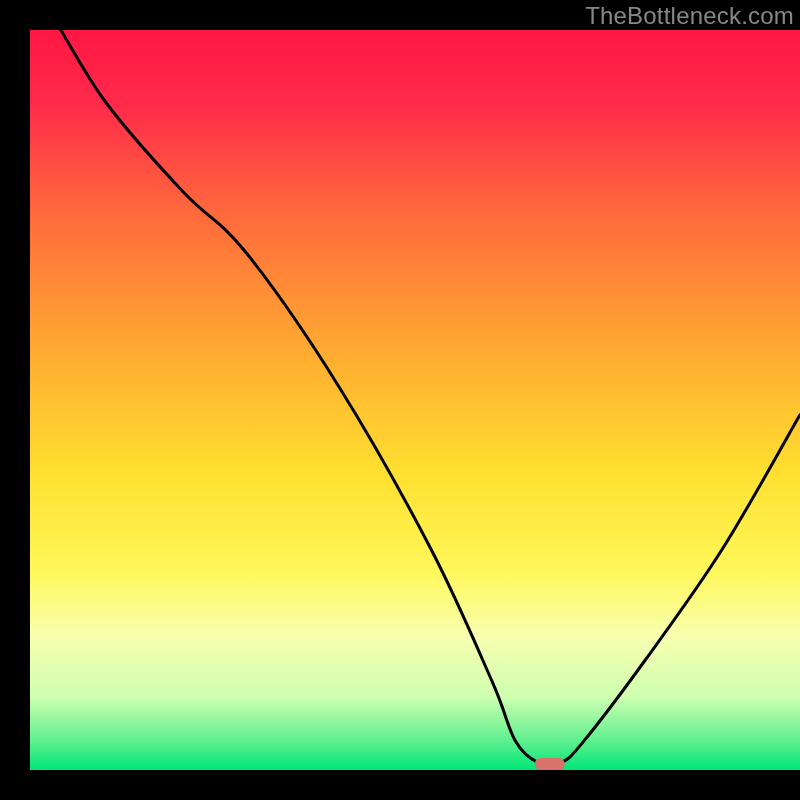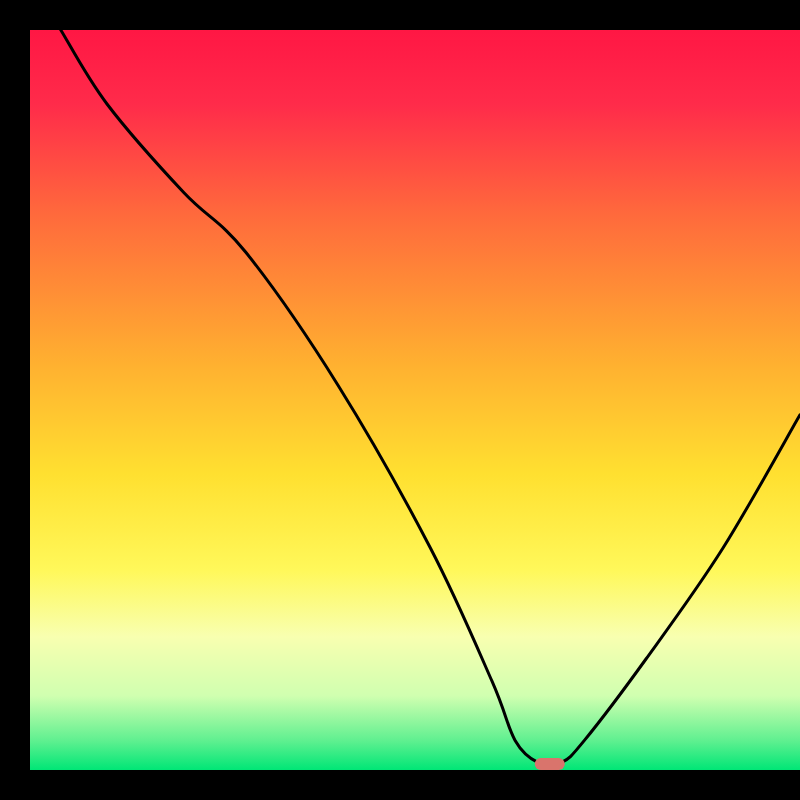--- a/index.html
+++ b/index.html
@@ -27,20 +27,21 @@
     letter-spacing: 0.2px;
   }
   svg {
     display: block;
   }
 </style>
 </head>
 <body>
 
 <div class="container">
+  <div class="watermark">TheBottleneck.com</div>
   <svg id="chart-svg" width="800" height="800" viewBox="0 0 800 800">
     <defs>
       <linearGradient id="bg-grad" x1="0" y1="0" x2="0" y2="1">
           <stop offset="0%" stop-color="#ff1744"></stop>
           <stop offset="10%" stop-color="#ff2b4a"></stop>
           <stop offset="25%" stop-color="#ff6a3c"></stop>
           <stop offset="45%" stop-color="#ffb030"></stop>
           <stop offset="60%" stop-color="#ffe030"></stop>
           <stop offset="73%" stop-color="#fff85a"></stop>
           <stop offset="82%" stop-color="#f8ffb0"></stop>

